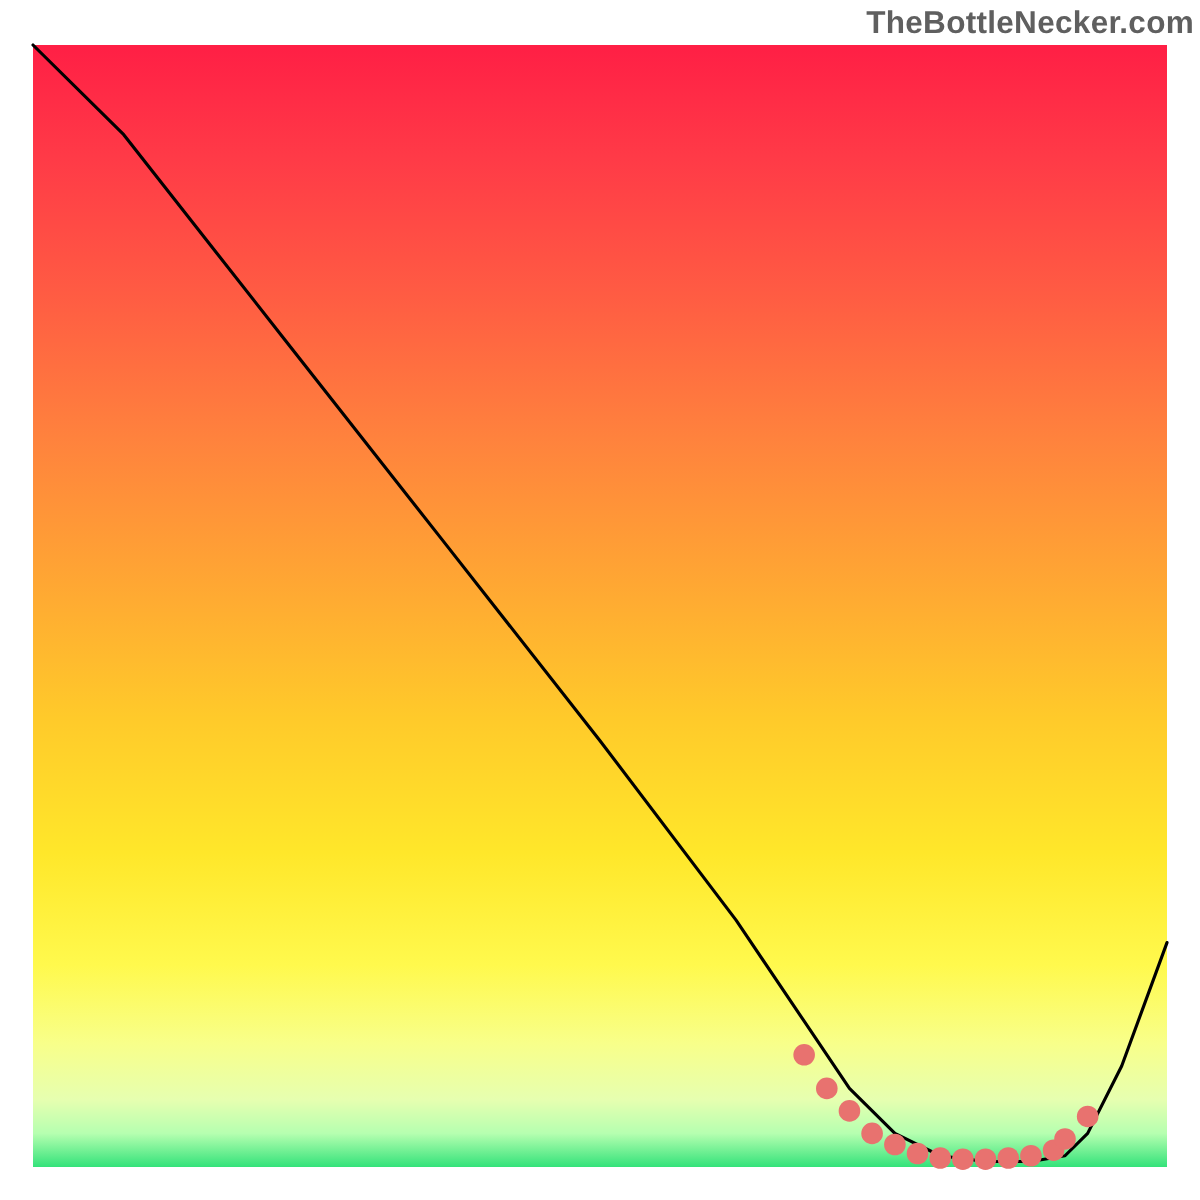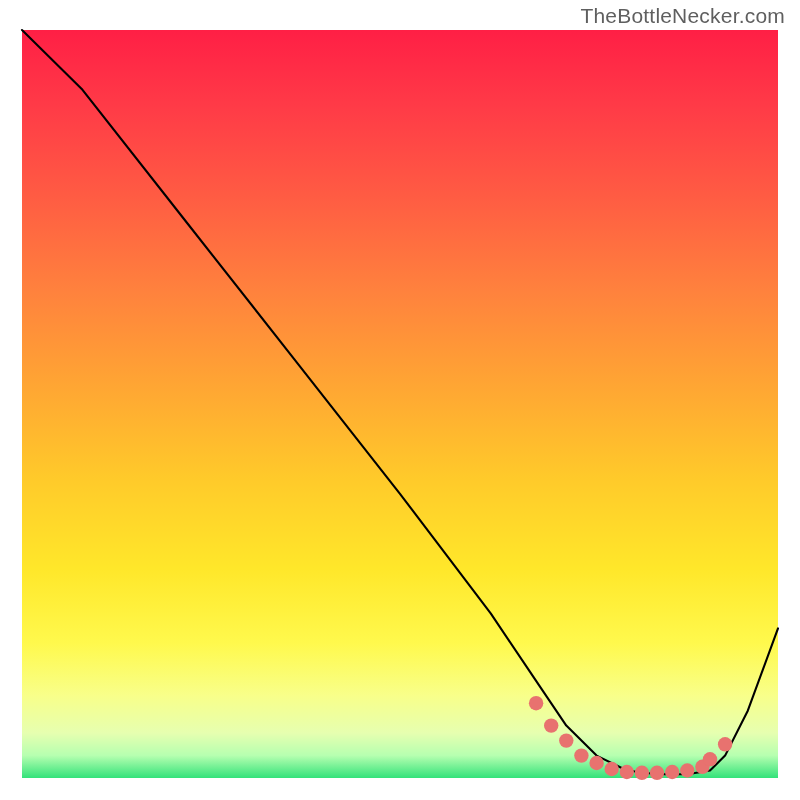--- a/index.html
+++ b/index.html
@@ -12,23 +12,23 @@
     overflow: hidden;
   }
   .chart-wrap {
     position: relative;
     width: 800px;
     height: 800px;
   }
   .watermark {
     position: absolute;
     top: 4px;
-    right: 15px;
+    right: 4px;
     font-size: 21px;
-    font-weight: 400;
+    font-weight: 700;
     color: #5f5f5f;
     letter-spacing: 0.2px;
     z-index: 10;
     user-select: none;
   }
   svg.chart {
     position: absolute;
     left: 0;
     top: 0;
     width: 800px;

